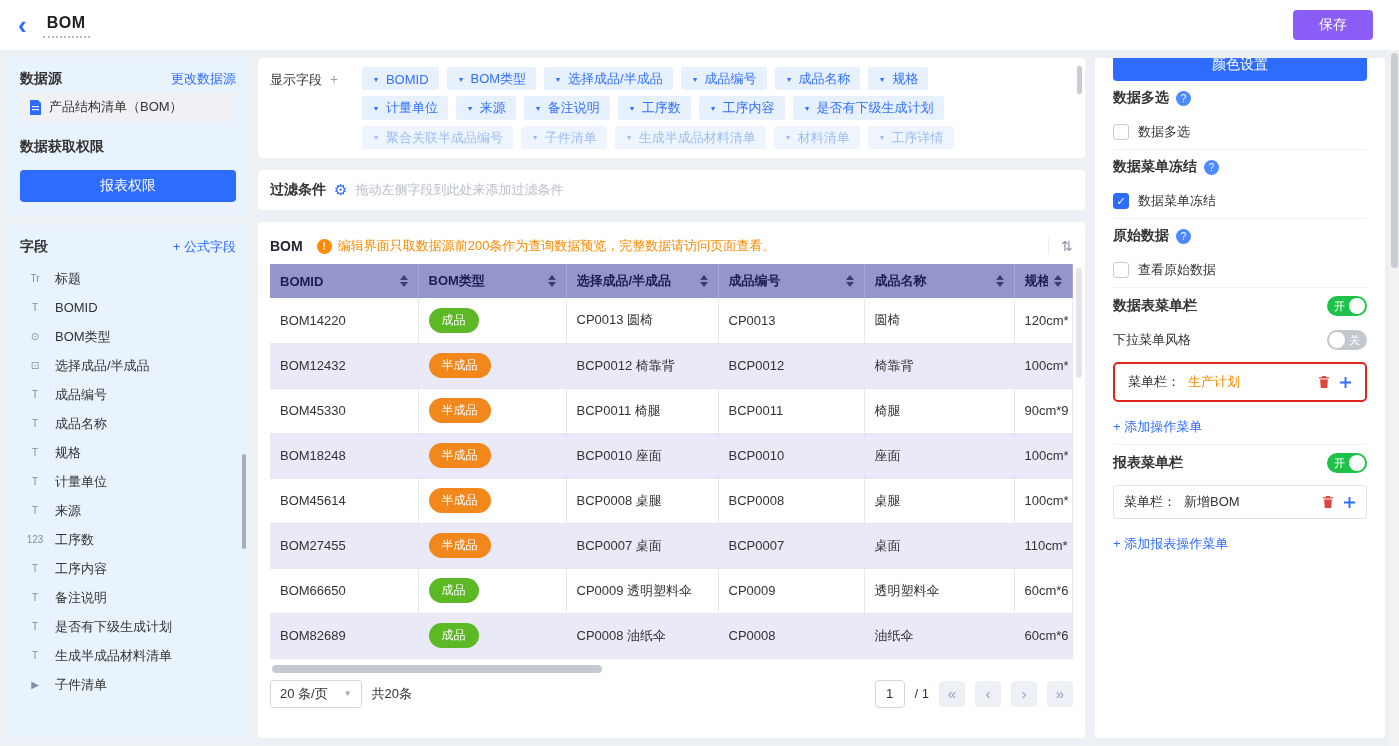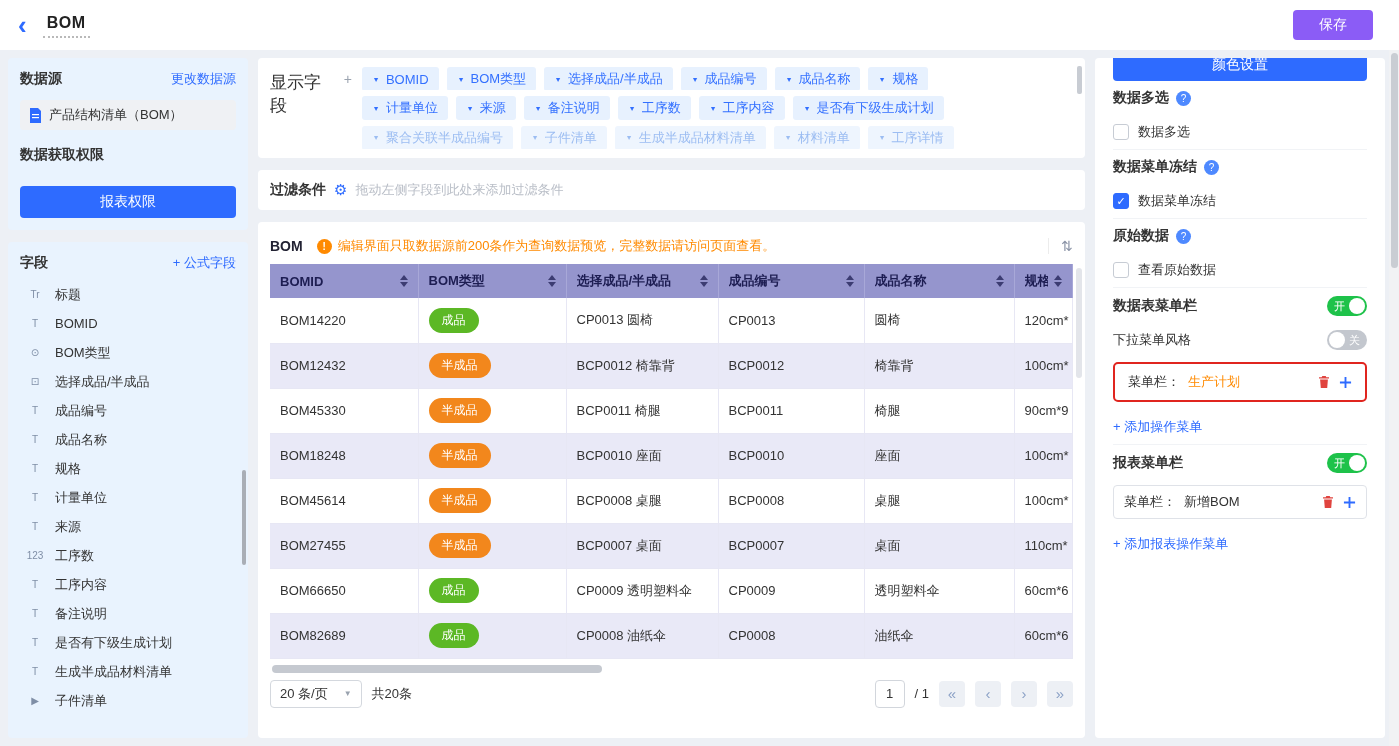--- a/index.html
+++ b/index.html
@@ -20,38 +20,38 @@
   .col-center{flex:1;min-width:0;display:flex;flex-direction:column;gap:12px}
   .col-right{flex:0 0 290px}
 
   .bluecard{background:#e9f3fe;border-radius:4px;padding:12px}
   .whitecard{background:#fff;border-radius:4px}
 
   
   .ds-head{display:flex;align-items:center;justify-content:space-between}
   .sec-title{font-size:14px;font-weight:bold;color:#333}
   .blue-link{color:#2e6bff;font-size:13px;cursor:pointer}
-  .ds-item{margin-top:12px;background:#eff1f4;border-radius:4px;height:30px;display:flex;align-items:center;gap:7px;padding:0 9px;font-size:13px;color:#333}
+  .ds-item{margin-top:4px;background:#eff1f4;border-radius:4px;height:30px;display:flex;align-items:center;gap:7px;padding:0 9px;font-size:13px;color:#333}
   .perm-title{margin-top:16px}
-  .perm-btn{margin-top:22px;width:100%;height:32px;background:#2e6bff;color:#fff;border:none;border-radius:4px;font-size:14px;cursor:pointer}
+  .perm-btn{margin-top:14px;width:100%;height:32px;background:#2e6bff;color:#fff;border:none;border-radius:4px;font-size:14px;cursor:pointer}
 
   
   .fields-card{flex:1;overflow:hidden;position:relative}
   .fields-head{display:flex;align-items:center;justify-content:space-between}
   .field-list{margin-top:8px}
   .field-item{height:29px;display:flex;align-items:center;gap:9px;padding:0 4px;cursor:grab}
   .field-icon{width:22px;text-align:center;color:#7f8ea6;font-size:10px;flex:0 0 22px}
   .field-label{font-size:13px;color:#333;white-space:nowrap;overflow:hidden}
   .v-thumb{position:absolute;width:4px;background:#a9aeb6;border-radius:2px}
   .fields-thumb{right:2px;top:228px;height:95px}
 
   
   .df-card{padding:9px 12px;display:flex;gap:10px;position:relative;flex:0 0 100px;overflow:hidden}
   .df-label-wrap{flex:0 0 82px;display:flex;gap:8px;padding-top:4px}
-  .df-label{font-size:17px;color:#333}
+  .df-label{font-size:13px;color:#333}
   .df-add{color:#9aa3af;font-size:14px;cursor:pointer}
   .chips-area{flex:1;display:flex;flex-direction:column;gap:6px;min-width:0}
   .chip-row{display:flex;gap:8px;overflow:hidden}
   .chip{background:#e7f1fe;color:#3370ff;height:24px;border-radius:3px;display:flex;align-items:center;gap:6px;padding:0 10px;font-size:13px;white-space:nowrap;cursor:pointer;flex:0 0 auto}
   .chip .caret{font-size:8px;transform:scale(.9)}
   .muted-row .chip{background:#eef5fe;color:#9cbdf2}
   .df-thumb{right:3px;top:8px;height:28px;width:5px;background:#c8ccd3}
 
   
   .filter-card{flex:0 0 40px;display:flex;align-items:center;gap:8px;padding:0 12px}

